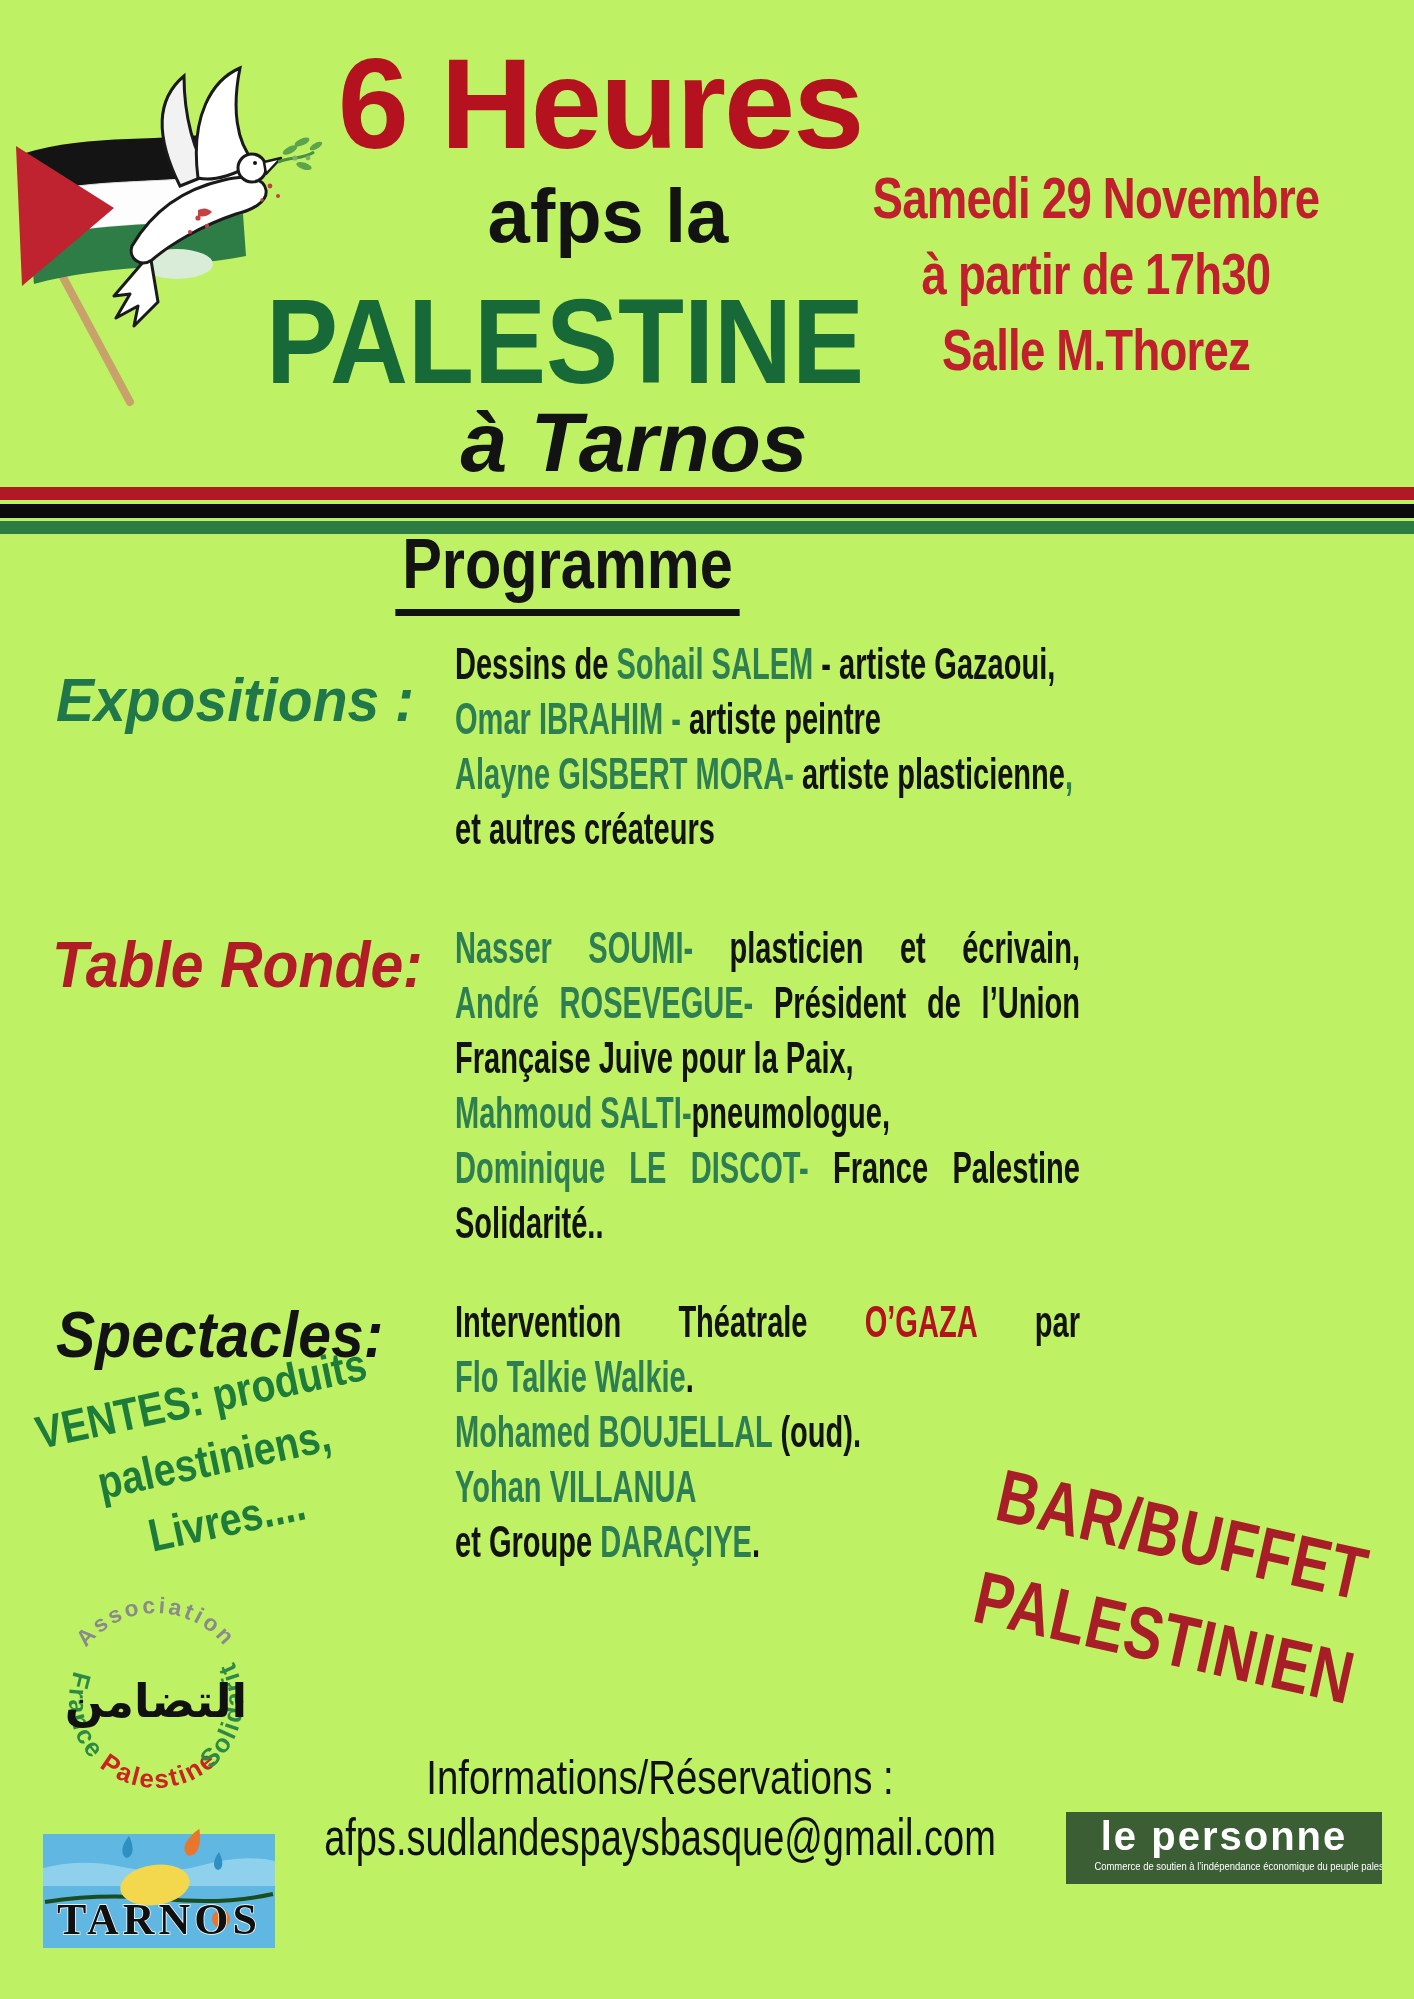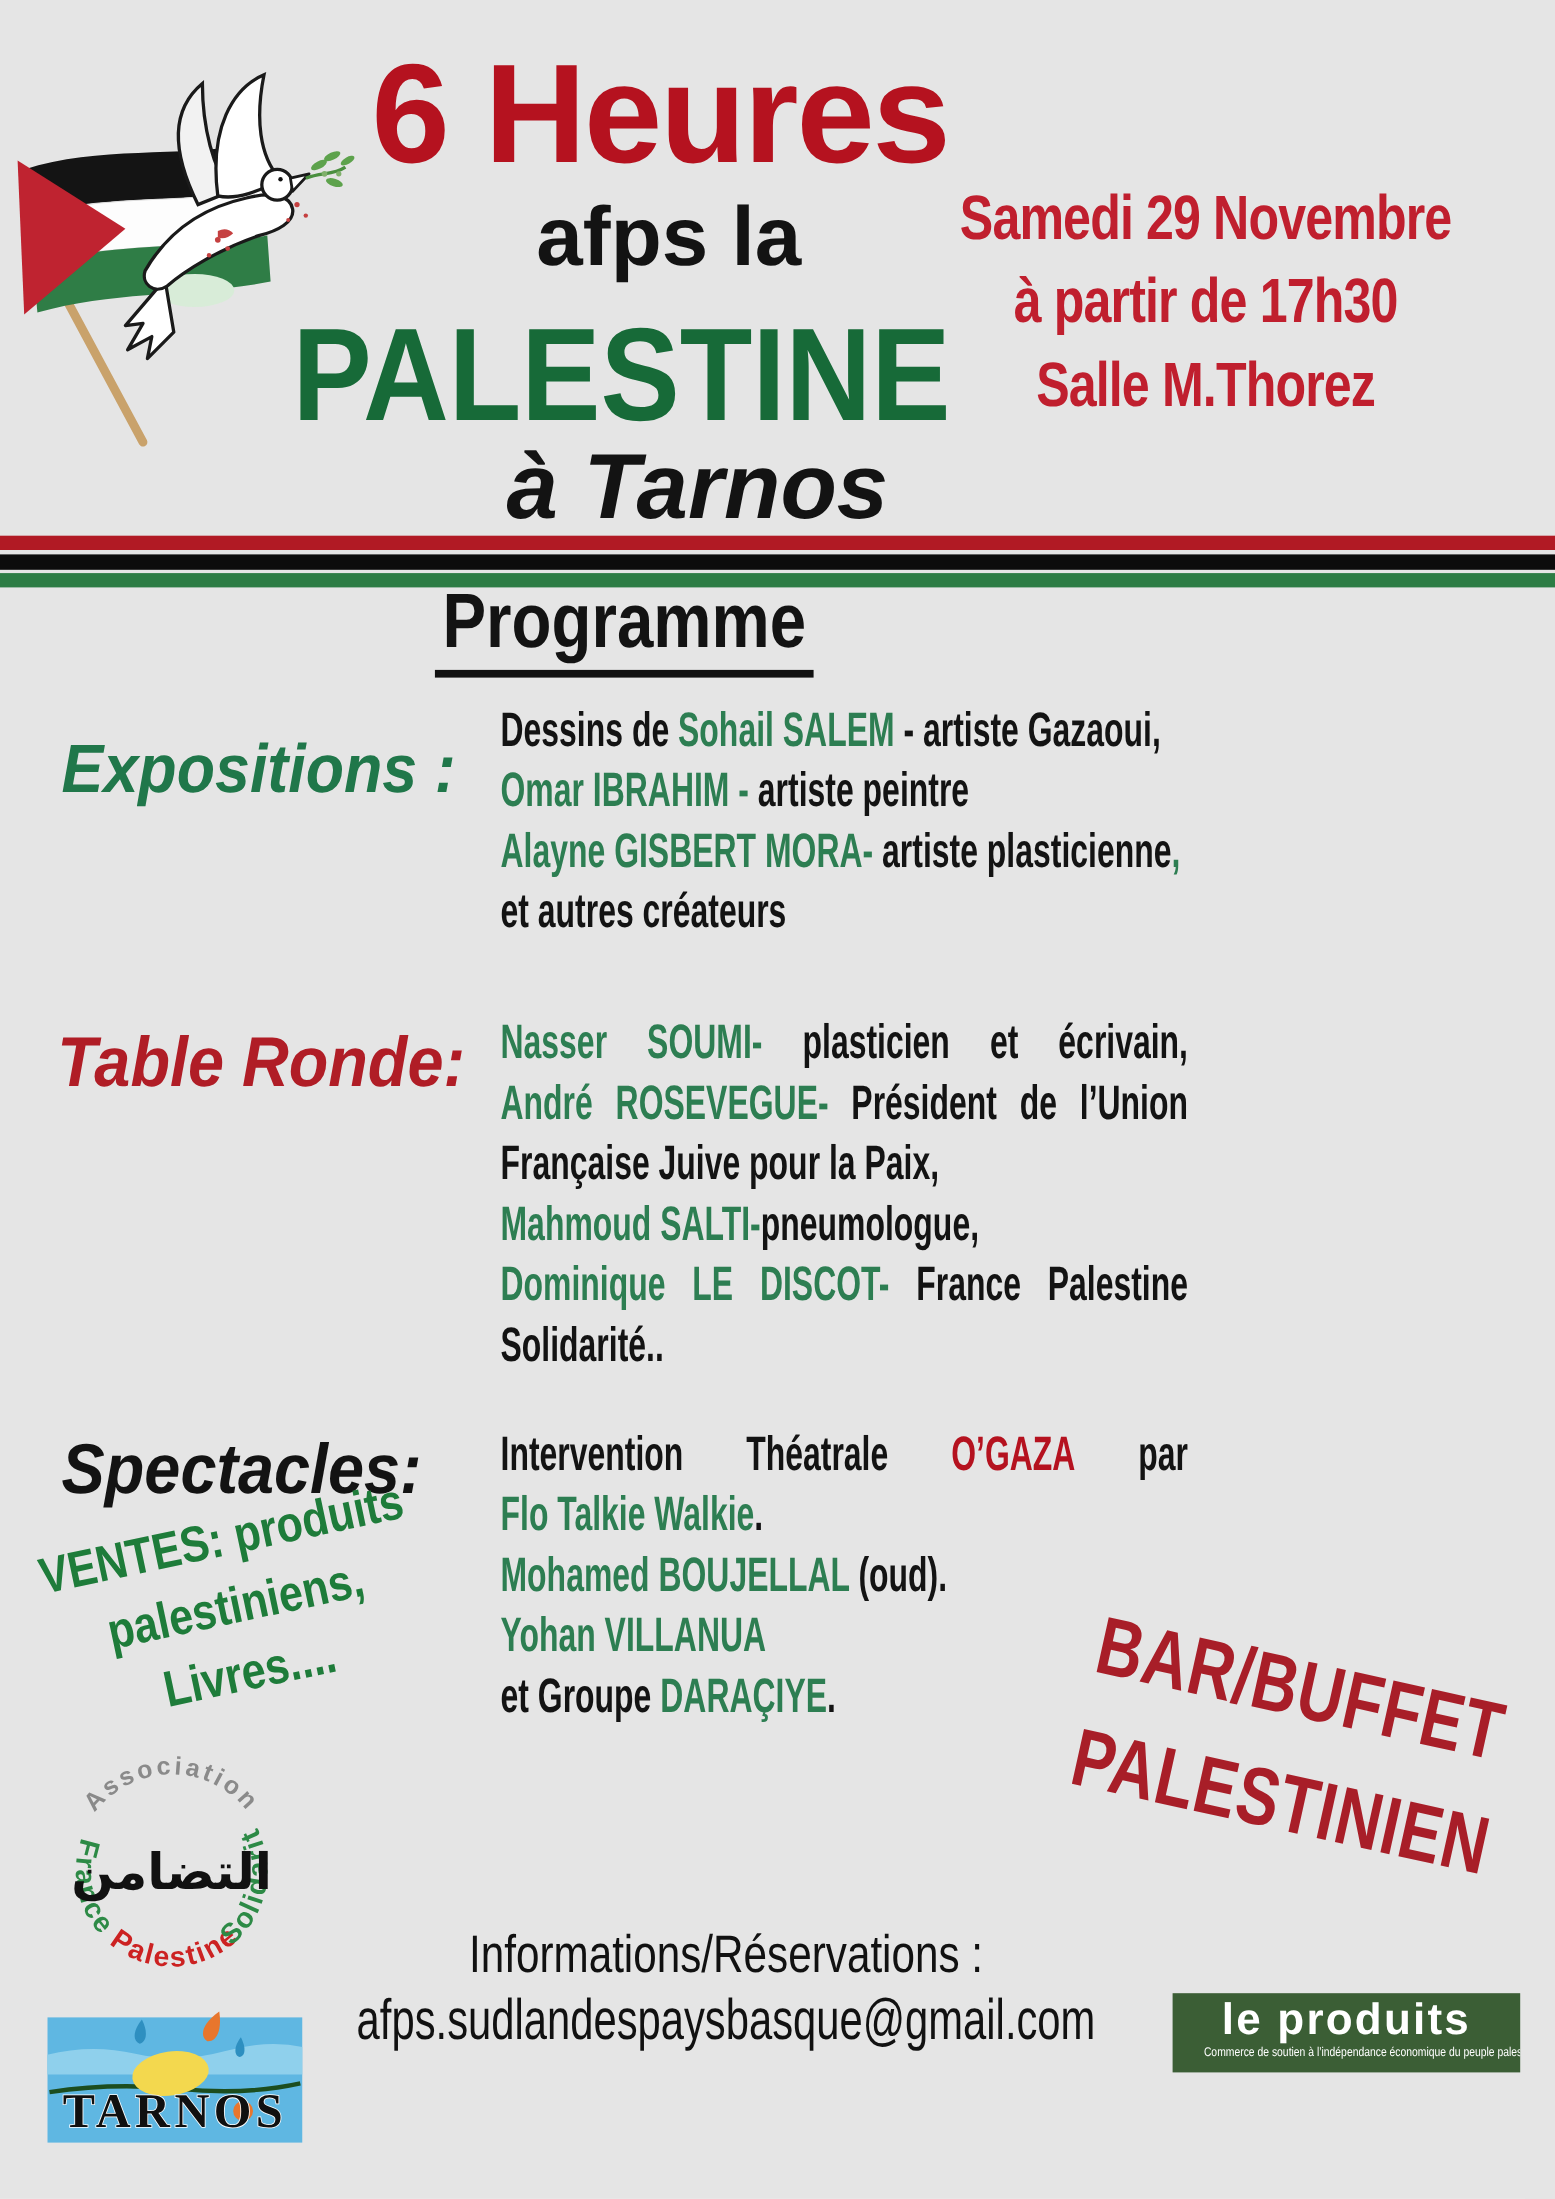--- a/index.html
+++ b/index.html
@@ -1,16 +1,16 @@
 <!DOCTYPE html>
 <html><head>
 <meta charset="utf-8">
 <style>
   html,body{margin:0;padding:0;background:#ffffff;}
-  #poster{position:relative;width:1414px;height:1999px;background:#e5e5e5;overflow:hidden;
+  #poster{position:relative;width:1414px;height:1999px;background:#bef264;overflow:hidden;
           font-family:"Liberation Sans",sans-serif;}
   .abs{position:absolute;}
 
   
   #title1{left:0;top:30px;width:1200px;text-align:center;font-size:128px;font-weight:bold;
           color:#b5121f;letter-spacing:-2px;}
   #title2{left:8px;top:172px;width:1200px;text-align:center;font-size:76px;font-weight:bold;color:#131313;}
   #title3{left:0;top:272px;width:1130px;text-align:center;font-size:120px;font-weight:bold;
           color:#176a38;transform:scaleX(.9);transform-origin:center top;}
   #title4{left:0;top:394px;width:1268px;text-align:center;font-size:84px;font-weight:bold;color:#131313;font-style:italic;}
@@ -236,17 +236,17 @@
     <path d="M2,80 Q60,71 120,77 T230,72" stroke="#1c4d1f" stroke-width="4" fill="none"></path>
     <ellipse cx="112" cy="63" rx="35" ry="20" fill="#f3d84e" transform="rotate(-8 112 63)"></ellipse>
     <path d="M152,6 C160,22 158,33 150,35 C142,33 140,22 152,6 Z" fill="#e8762d" transform="rotate(18 152 20)"></path>
     <path d="M86,14 C92,26 90,34 84,36 C78,34 77,25 86,14 Z" fill="#2e8fc0"></path>
     <path d="M176,30 C181,40 180,47 175,48 C170,47 169,39 176,30 Z" fill="#2e8fc0"></path>
     <circle cx="178" cy="97" r="9" fill="#e8762d"></circle>
     <text x="116" y="112" text-anchor="middle" font-family="Liberation Serif, serif" font-size="44" font-weight="bold" letter-spacing="4" fill="#101010" stroke="#ffffff" stroke-width="1.4" paint-order="stroke">TARNOS</text>
   </svg>
 
   <div class="abs" id="philistin">
-    <div id="philistin-title">le produits</div>
+    <div id="philistin-title">le personne</div>
     <div id="philistin-sub">Commerce de soutien à l’indépendance économique du peuple palestinien</div>
   </div>
 
 </div>
 
 </body></html>

